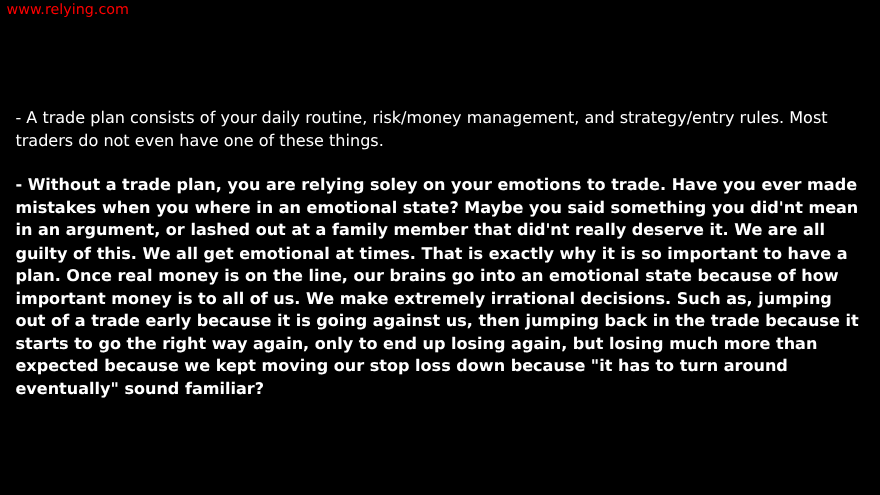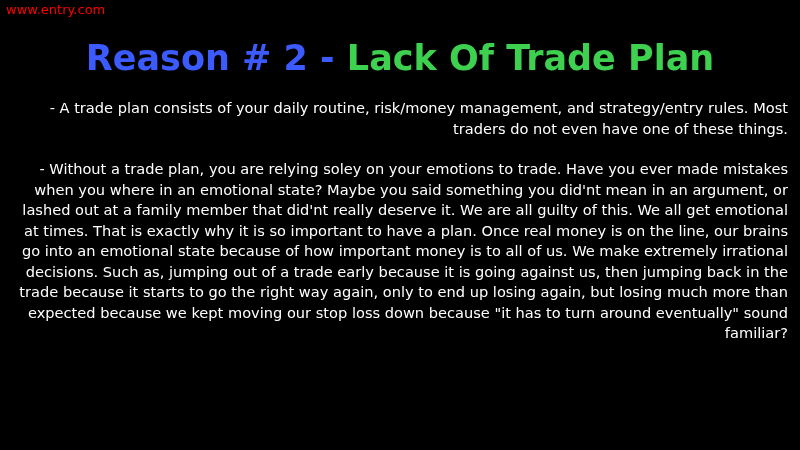--- a/index.html
+++ b/index.html
@@ -48,33 +48,30 @@
     top: 98px;
     left: 14px;
     width: 774px;
     color: #ffffff;
     font-family: "DejaVu Sans", sans-serif;
     font-size: 14.6px;
     line-height: 20.5px;
   }
   .para {
     margin: 0 0 20px 0;
-    text-align: right;
+    text-align: left;
   }
-  .para:last-child { margin-bottom: 0; }
+  .para:last-child { margin-bottom: 0; font-weight: bold; }
 </style>
 </head>
 <body>
 
 <div class="slide">
 
-  <div class="watermark">www.entry.com</div>
+  <div class="watermark">www.relying.com</div>
 
-  <div class="title">
-    <span class="part-a">Reason # 2 - </span><span class="part-b">Lack Of Trade Plan</span>
-  </div>
 
   <div class="body">
     <p class="para"> - A trade plan consists of your daily routine, risk/money management, and strategy/entry rules. Most traders do not even have one of these things.</p>
     <p class="para"> - Without a trade plan, you are relying soley on your emotions to trade. Have you ever made mistakes when you where in an emotional state? Maybe you said something you did'nt mean in an argument, or lashed out at a family member that did'nt really deserve it. We are all guilty of this. We all get emotional at times. That is exactly why it is so important to have a plan. Once real money is on the line, our brains go into an emotional state because of how important money is to all of us. We make extremely irrational decisions. Such as, jumping out of a trade early because it is going against us, then jumping back in the trade because it starts to go the right way again, only to end up losing again, but losing much more than expected because we kept moving our stop loss down because "it has to turn around eventually" sound familiar?</p>
   </div>
 
 </div>
 
 </body></html>

